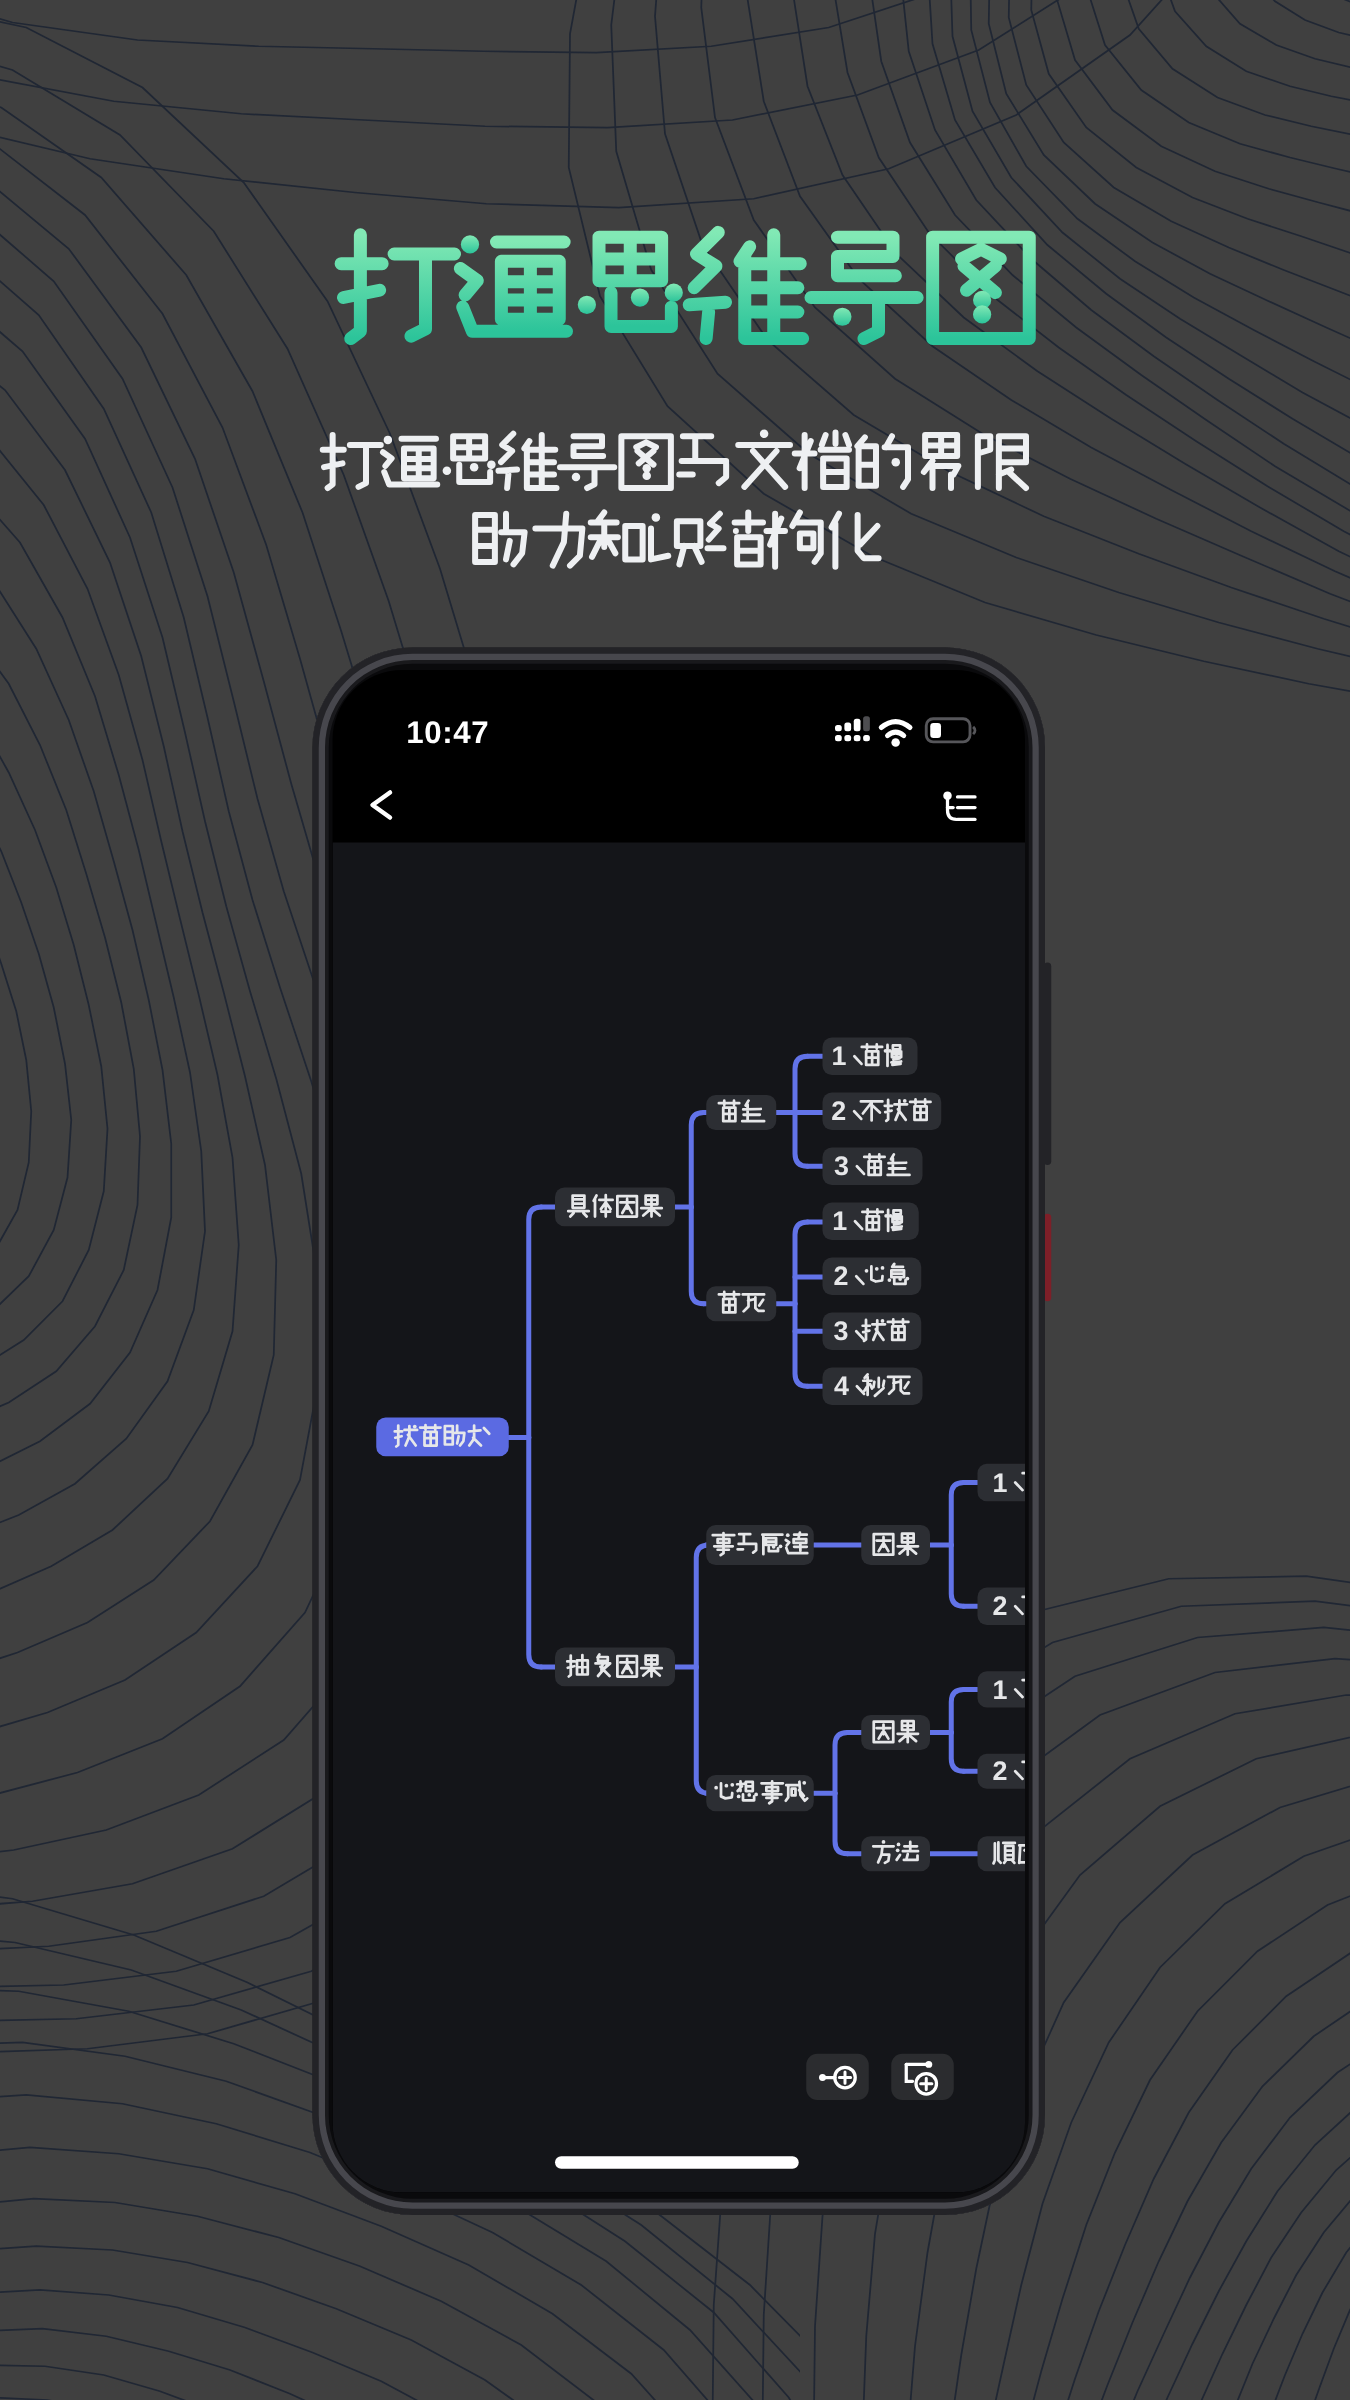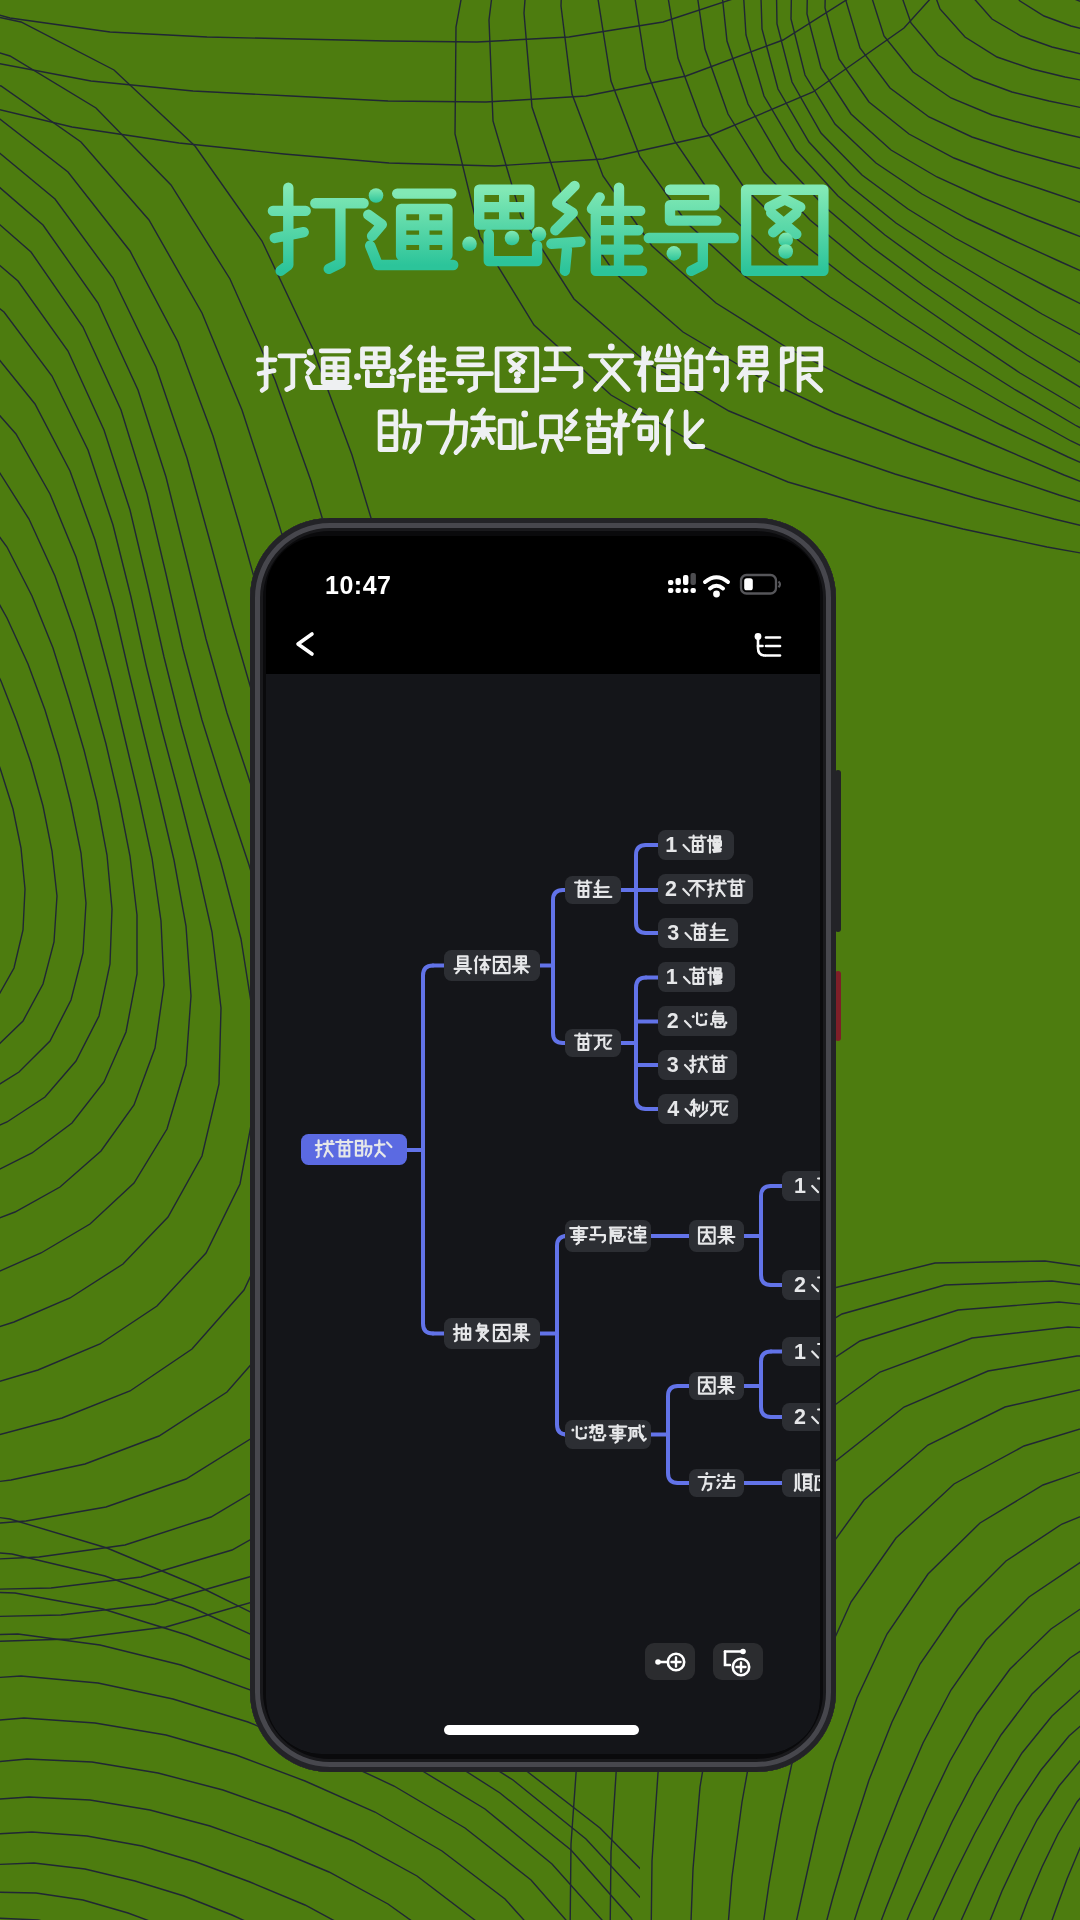--- a/index.html
+++ b/index.html
@@ -1,15 +1,15 @@
 <!DOCTYPE html>
 <html><head><meta charset="utf-8">
 <style>
 html,body{margin:0;padding:0;background:#101319;}
-#page{position:relative;width:1080px;height:1920px;overflow:hidden;background:#4d7c0f;font-family:"Liberation Sans",sans-serif;}
+#page{position:relative;width:1080px;height:1920px;overflow:hidden;background:#404040;font-family:"Liberation Sans",sans-serif;}
 #phone{position:absolute;left:250px;top:518px;width:586px;height:1254px;border-radius:80px;
  background:#0a0a0c;box-shadow:inset 0 0 0 5px #232327, inset 0 0 0 10px #47474d, inset 0 0 0 13px #19191c;}
 #screen{position:absolute;left:266px;top:536px;width:554px;height:1218px;border-radius:56px;overflow:hidden;background:#000;}
 #canvas{position:absolute;left:0;top:138px;width:554px;height:1080px;background:#141519;}
 .sidebtn{position:absolute;background:#2b2b2f;border-radius:3px;}
 </style></head>
 <body>
 <div id="page">
 <svg width="1080" height="1920" viewBox="0 0 1080 1920" style="position:absolute;left:0;top:0">
 <defs>

